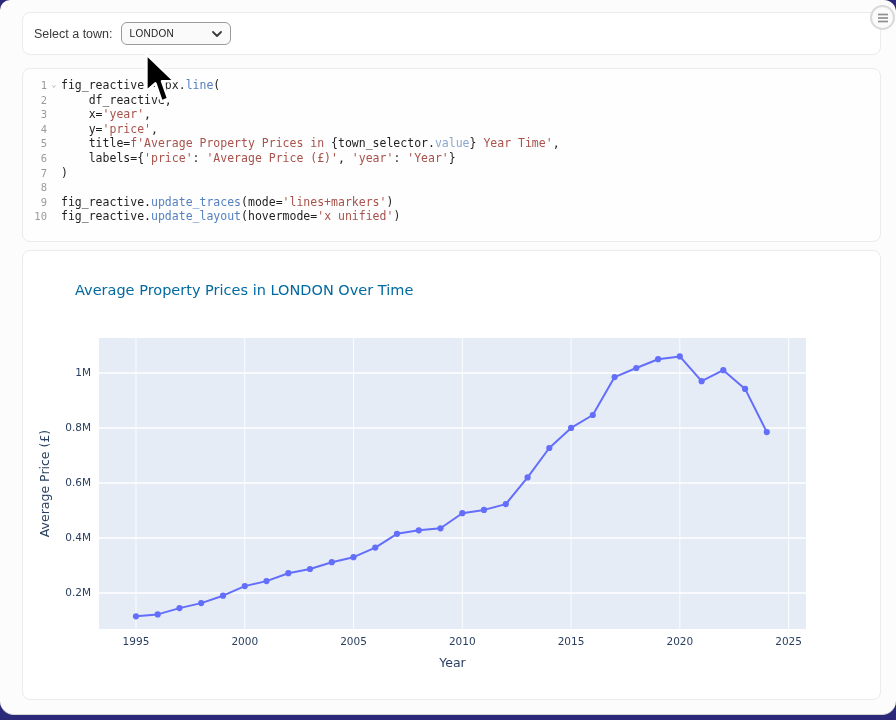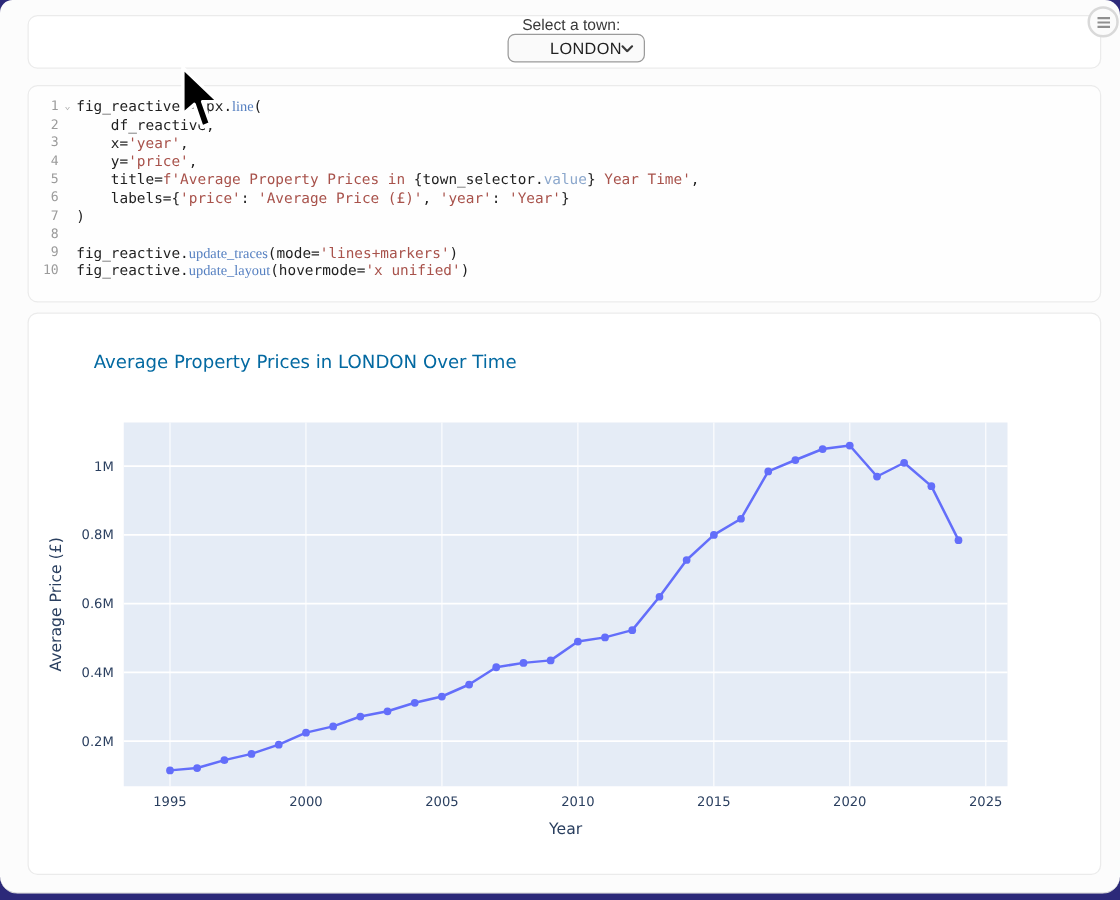--- a/index.html
+++ b/index.html
@@ -1,42 +1,42 @@
 <!DOCTYPE html>
 <html><head>
 <meta charset="utf-8">
 <style>
   html,body{margin:0;padding:0;width:896px;height:720px;overflow:hidden;}
   body{background:#2c2979;font-family:"Liberation Sans",sans-serif;position:relative;}
   .page{position:absolute;left:0;top:0;width:896px;height:714px;background:#fcfcfc;
         border-radius:10px 12px 14px 14px;border-bottom:1px solid #d6d6d6;}
   .card{position:absolute;left:22px;width:859px;background:#ffffff;
-        border:1px solid #ebebeb;border-radius:8px;box-sizing:border-box;flex-direction:column;}
+        border:1px solid #ebebeb;border-radius:8px;box-sizing:border-box;}
   
   .card-selector{top:12px;height:43px;display:flex;align-items:center;padding-left:11px;}
   .sel-label{font-size:12.5px;color:#3a3a3a;}
   .town-select{margin-left:8px;width:92px;height:21px;border:1.5px solid #9b9b9b;border-radius:6px;
         background:#fafafa;display:flex;align-items:center;justify-content:space-between;
         padding:0 8px;cursor:pointer;box-sizing:content-box;}
-  .town-select .val{font-size:13px;color:#222;letter-spacing:.3px;margin-left:25px;}
+  .town-select .val{font-size:10px;color:#222;letter-spacing:.3px;}
   .town-select svg{display:block;}
   
   .menu-btn{position:absolute;right:1px;top:5px;width:25px;height:25px;border-radius:50%;
         background:#fbfbfb;border:2px solid #d9d9d9;display:flex;align-items:center;justify-content:center;
         padding:0;cursor:pointer;z-index:30;}
   
   .card-code{top:68px;height:174px;padding-top:9px;font-family:"DejaVu Sans Mono","Liberation Mono",monospace;
         background:#fefefe;}
   .code-line{display:flex;height:14.6px;line-height:14.6px;font-size:11.5px;white-space:pre;}
   .gutter{width:24px;text-align:right;color:#9b9b9b;font-size:10.5px;flex:none;}
   .fold{width:14px;text-align:center;color:#a8a8a8;font-size:8px;flex:none;}
   .code-body{flex:1;color:#1f1f1f;}
   .d{color:#1f1f1f;}
   .s{color:#a8524b;}
-  .fn{color:#5680c1;font-family:Liberation Serif, serif;}
+  .fn{color:#5680c1;}
   .pr{color:#8ba7cc;}
   
   .card-chart{top:250px;height:450px;}
   .chart-title{position:absolute;left:52px;top:31px;font-family:"DejaVu Sans",sans-serif;
         font-size:14.5px;color:#0369a1;}
   #chart{position:absolute;left:0;top:0;}
   
   .cursor{position:absolute;left:144px;top:53px;z-index:50;pointer-events:none;}
 </style>
 </head>

